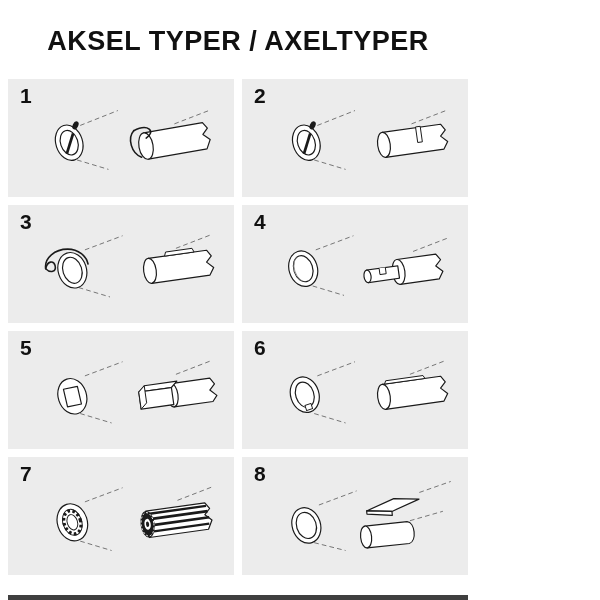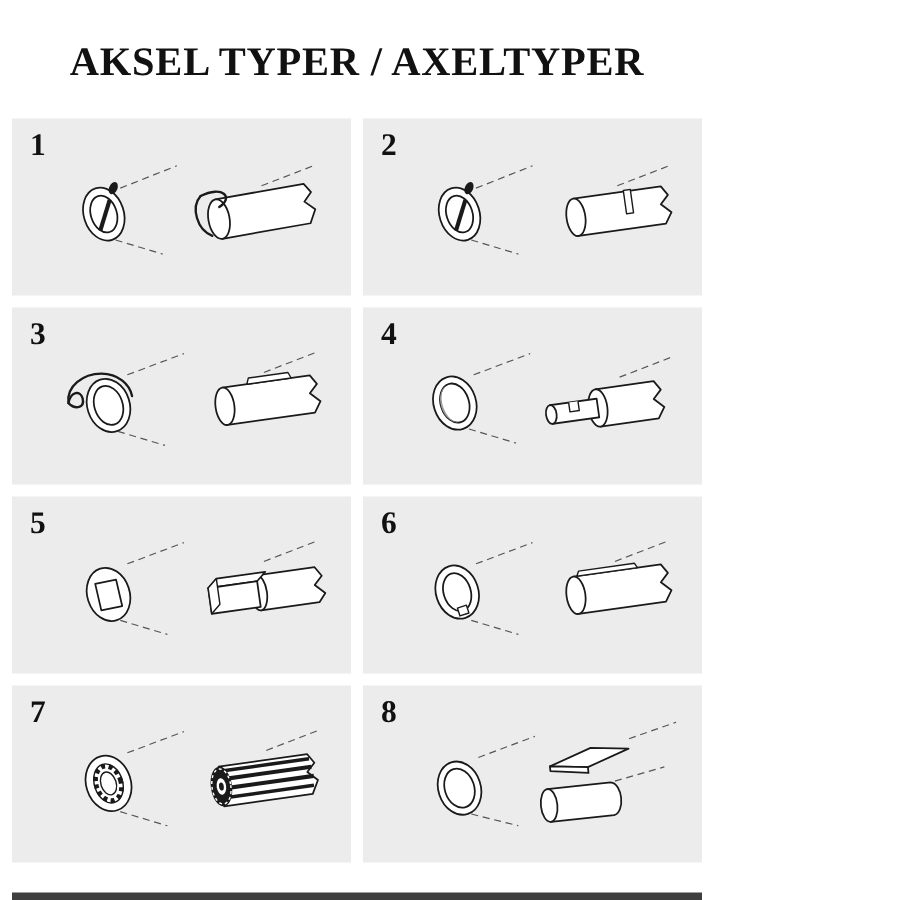--- a/index.html
+++ b/index.html
@@ -1,20 +1,20 @@
 <!DOCTYPE html>
 <html><head>
 <meta charset="utf-8">
 <style>
   html,body{margin:0;padding:0;}
   body{
     width:600px;height:600px;background:#ffffff;overflow:hidden;
     font-family:"Liberation Sans", sans-serif;color:#111;
   }
-  .page{position:relative;width:476px;height:600px;font-family:Liberation Serif, serif;}
+  .page{position:relative;width:476px;height:600px;}
   .title{
     text-align:center;padding-top:26px;font-size:27px;font-weight:bold;
     letter-spacing:.5px;color:#111;
   }
   .grid{
     display:grid;grid-template-columns:1fr 1fr;gap:8px;
     padding:8px;margin-top:14px;
   }
   .cell{
     position:relative;background:#ececec;height:118px;overflow:hidden;

